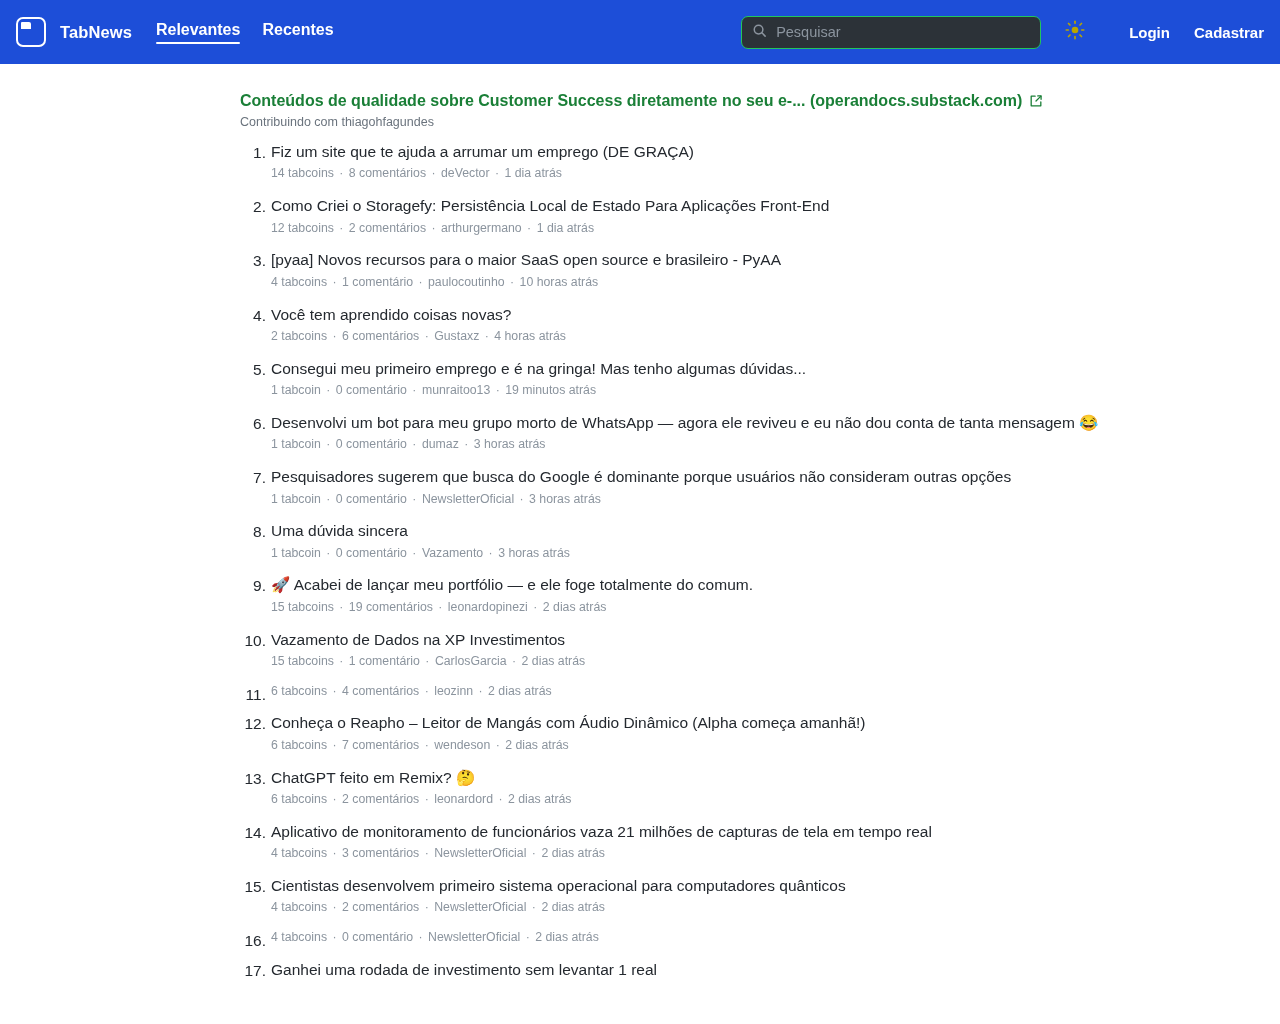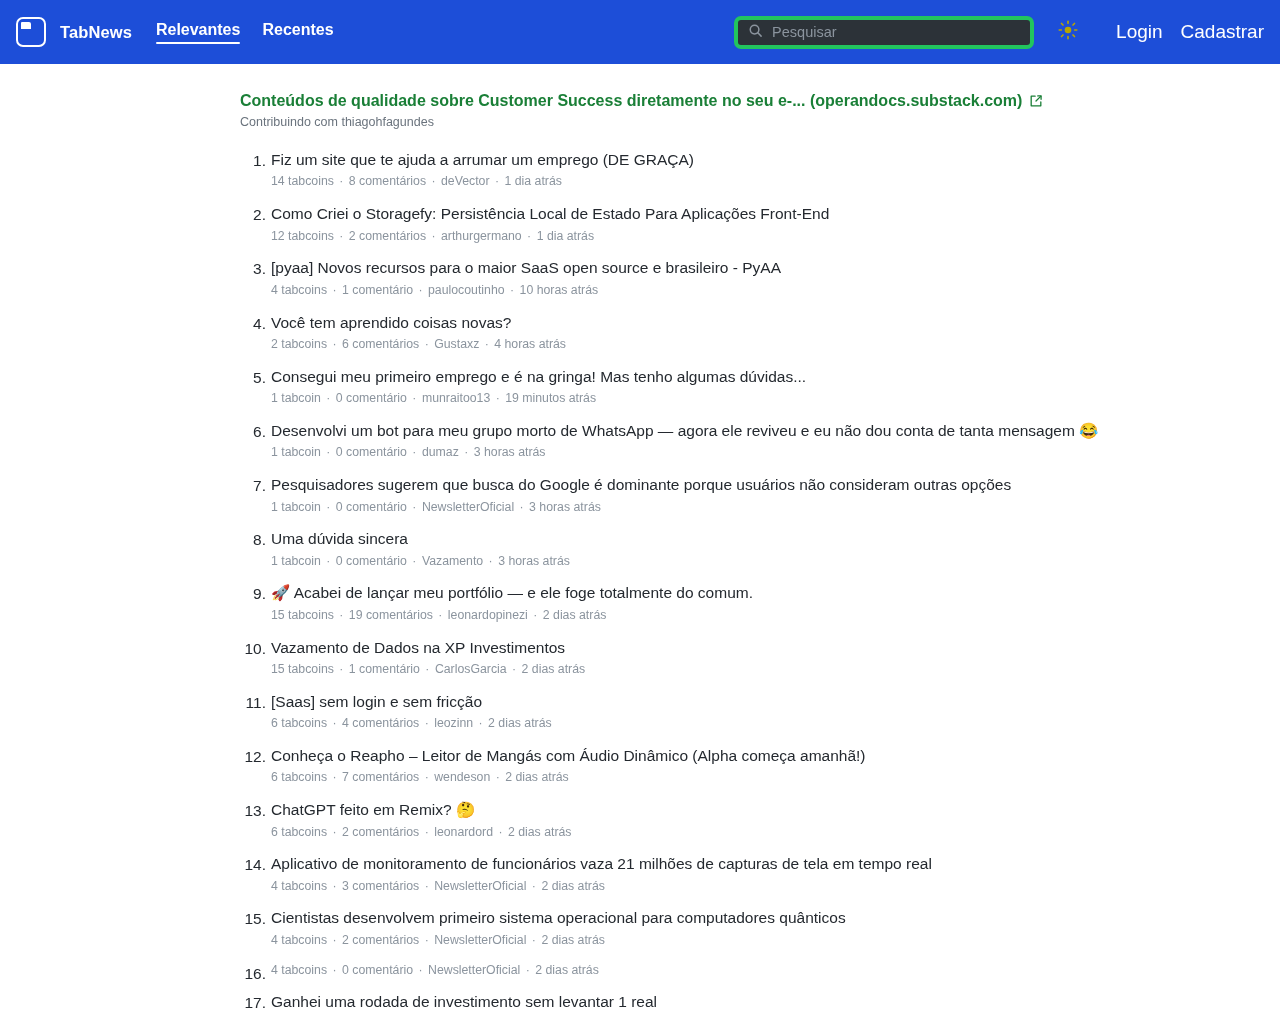--- a/index.html
+++ b/index.html
@@ -73,21 +73,21 @@
 
   .header-right {
     margin-left: auto;
     display: flex;
     align-items: center;
   }
   .search-wrap {
     width: 300px;
     height: 33px;
     background: #2c3238;
-    border: 4px solid #22c55e;
+    border: 1px solid #22c55e;
     border-radius: 7px;
     display: flex;
     align-items: center;
     padding: 0 10px;
     margin-right: 20px;
   }
   .search-icon { flex: 0 0 auto; display: block; margin-right: 9px; }
   .search-input {
     background: transparent;
     border: none;
@@ -100,38 +100,38 @@
   .search-input::placeholder { color: #8b949e; }
 
   .theme-btn {
     width: 28px; height: 28px;
     display: flex; align-items: center; justify-content: center;
     cursor: pointer;
     margin-right: 16px;
   }
   .auth-link {
     color: #ffffff;
-    font-size: 19px;
-    font-weight: normal;
-    margin-left: 18px;
+    font-size: 15px;
+    font-weight: bold;
+    margin-left: 24px;
     cursor: pointer;
   }
 
   
   .main {
     padding: 26px 0 0 0;
   }
   .content {
     max-width: 1120px;
     margin: 0 auto;
     padding-left: 160px;
     padding-right: 40px;
   }
 
-  .sponsor-block { margin-bottom: 20px; }
+  .sponsor-block { margin-bottom: 12px; }
   .sponsor-title {
     color: #1a7f37;
     font-size: 16px;
     font-weight: bold;
     line-height: 1.35;
     cursor: pointer;
     display: inline;
   }
   .ext-icon { display: inline-block; vertical-align: -2px; margin-left: 7px; }
   .sponsor-sub {
@@ -273,21 +273,20 @@
         </li>
         <li class="post-item">
           <span class="post-title">🚀 Acabei de lançar meu portfólio — e ele foge totalmente do comum.</span>
           <div class="post-meta"><span>15 tabcoins</span><span class="sep"> · </span><span>19 comentários</span><span class="sep"> · </span><span>leonardopinezi</span><span class="sep"> · </span><span>2 dias atrás</span></div>
         </li>
         <li class="post-item">
           <span class="post-title">Vazamento de Dados na XP Investimentos</span>
           <div class="post-meta"><span>15 tabcoins</span><span class="sep"> · </span><span>1 comentário</span><span class="sep"> · </span><span>CarlosGarcia</span><span class="sep"> · </span><span>2 dias atrás</span></div>
         </li>
         <li class="post-item">
-          <span class="post-title">[Saas] sem login e sem fricção</span>
           <div class="post-meta"><span>6 tabcoins</span><span class="sep"> · </span><span>4 comentários</span><span class="sep"> · </span><span>leozinn</span><span class="sep"> · </span><span>2 dias atrás</span></div>
         </li>
         <li class="post-item">
           <span class="post-title">Conheça o Reapho – Leitor de Mangás com Áudio Dinâmico (Alpha começa amanhã!)</span>
           <div class="post-meta"><span>6 tabcoins</span><span class="sep"> · </span><span>7 comentários</span><span class="sep"> · </span><span>wendeson</span><span class="sep"> · </span><span>2 dias atrás</span></div>
         </li>
         <li class="post-item">
           <span class="post-title">ChatGPT feito em Remix? 🤔</span>
           <div class="post-meta"><span>6 tabcoins</span><span class="sep"> · </span><span>2 comentários</span><span class="sep"> · </span><span>leonardord</span><span class="sep"> · </span><span>2 dias atrás</span></div>
         </li>

